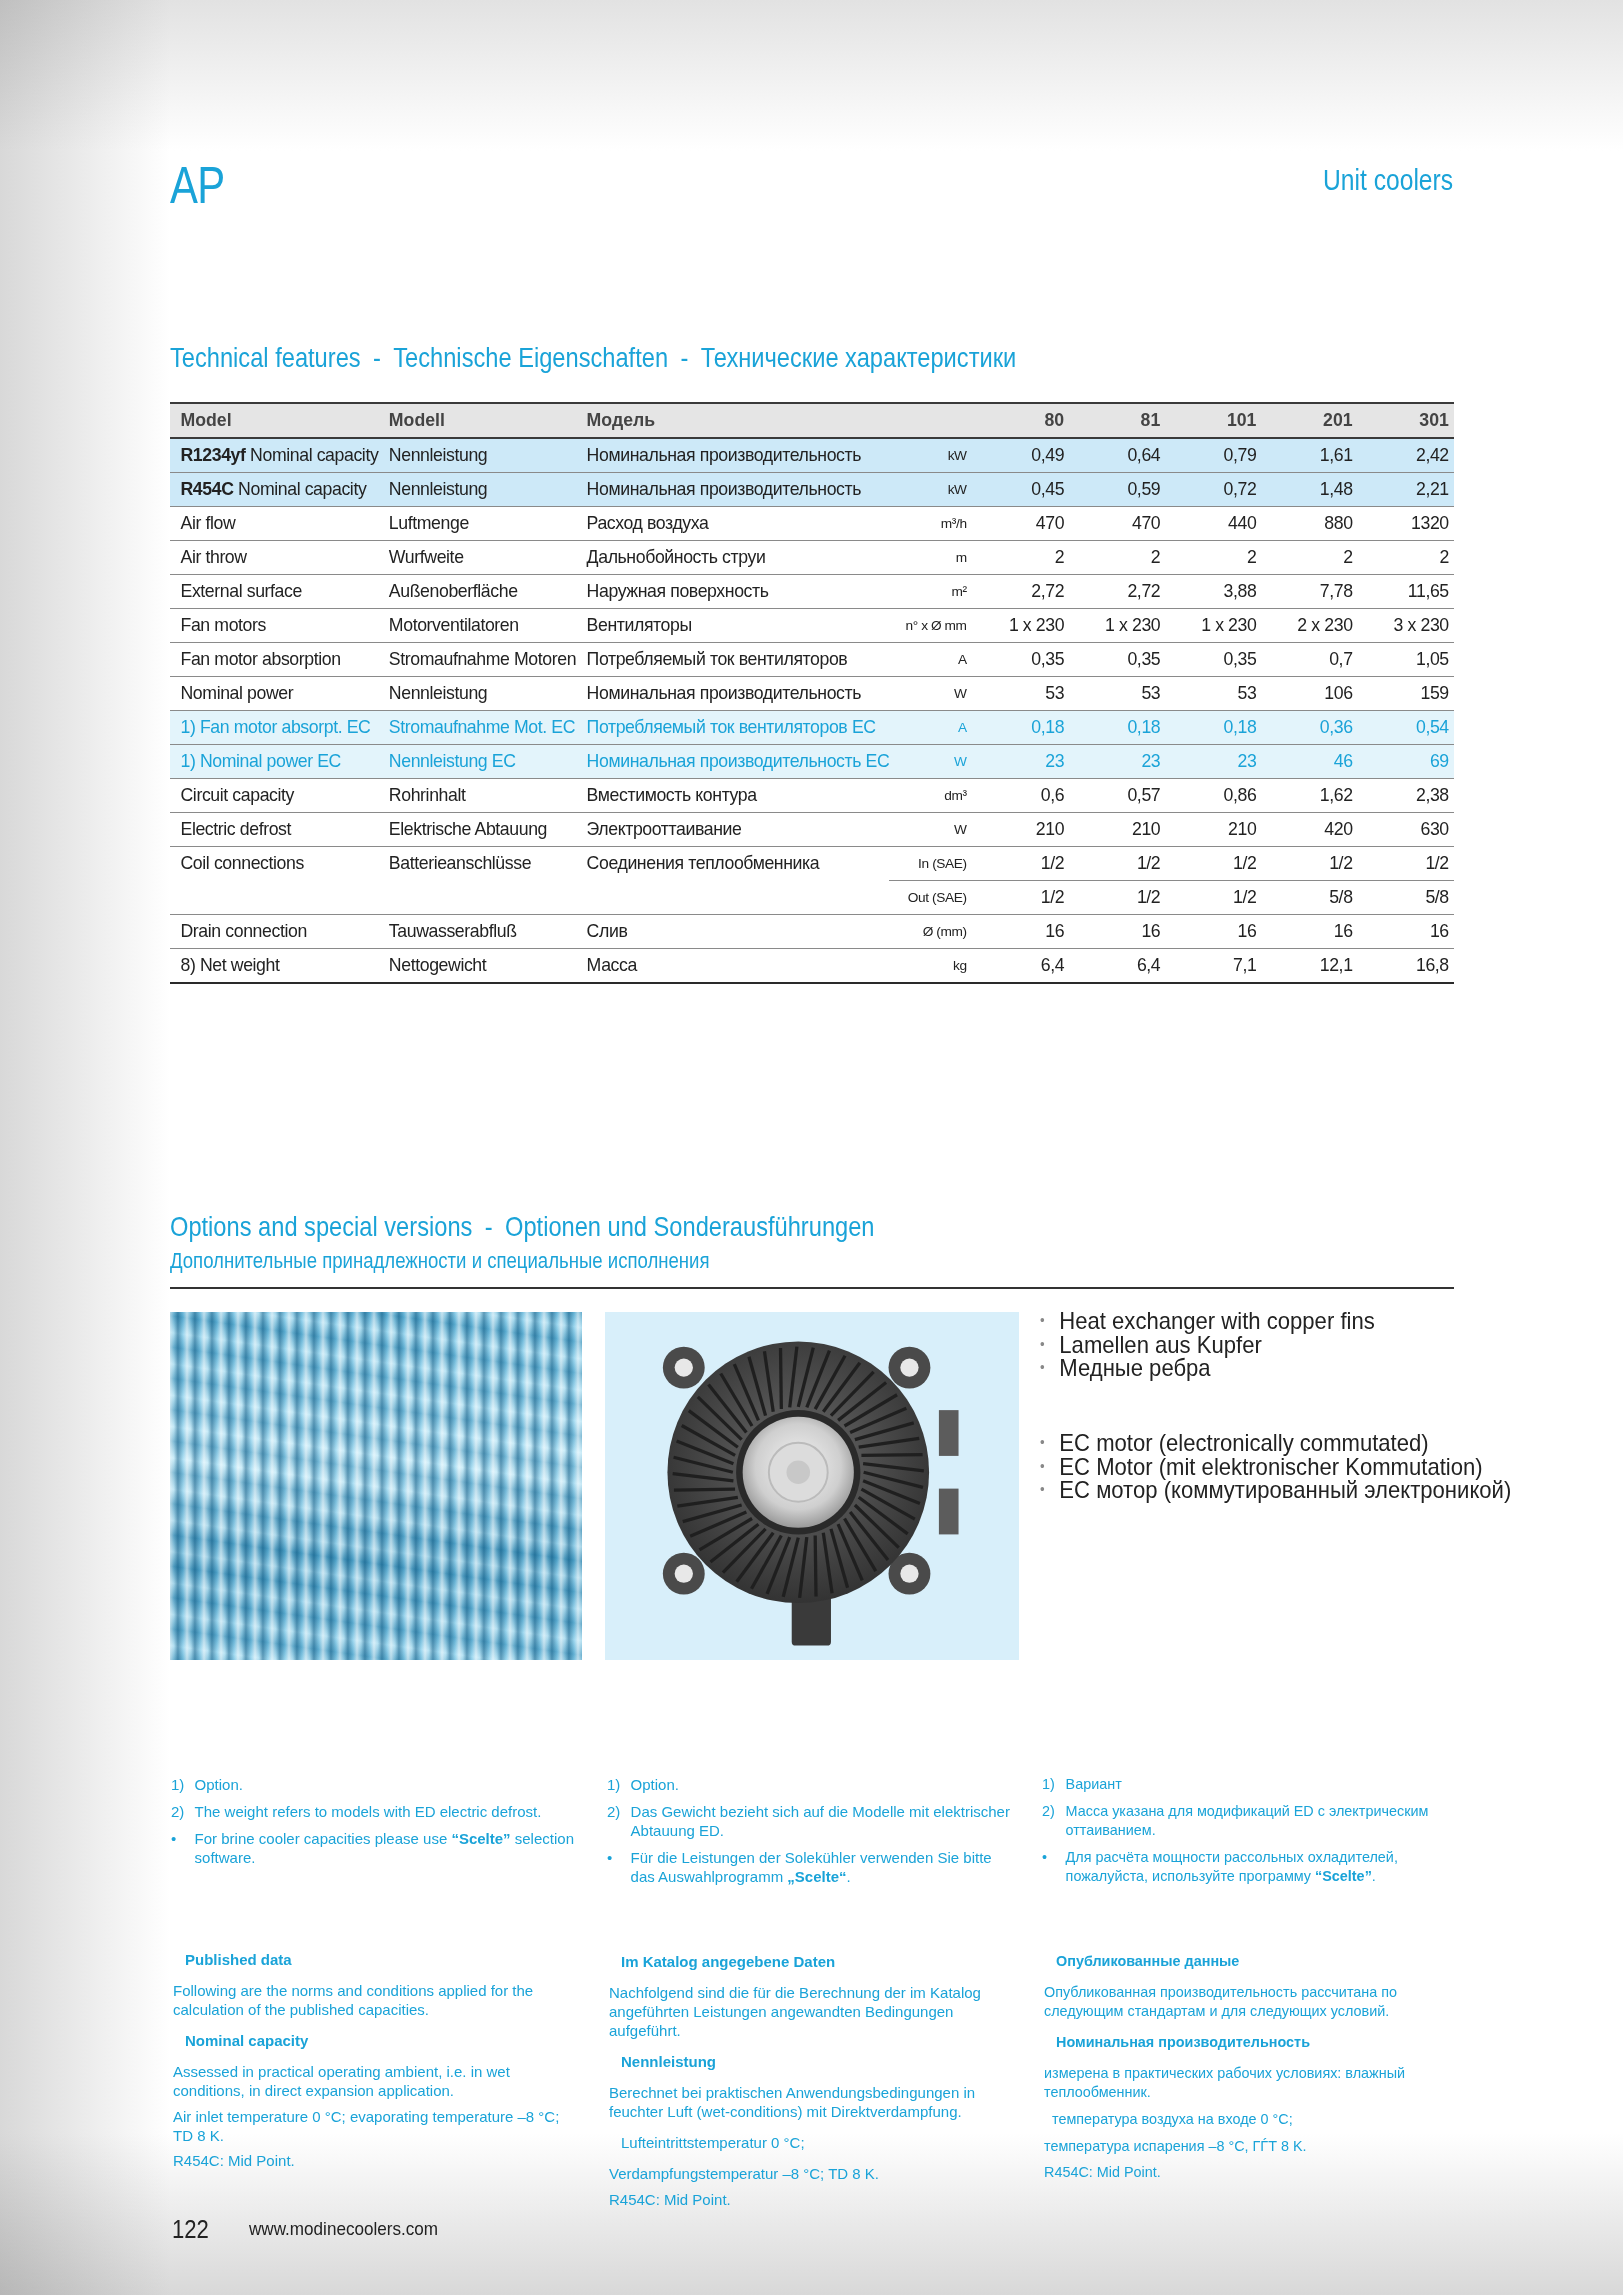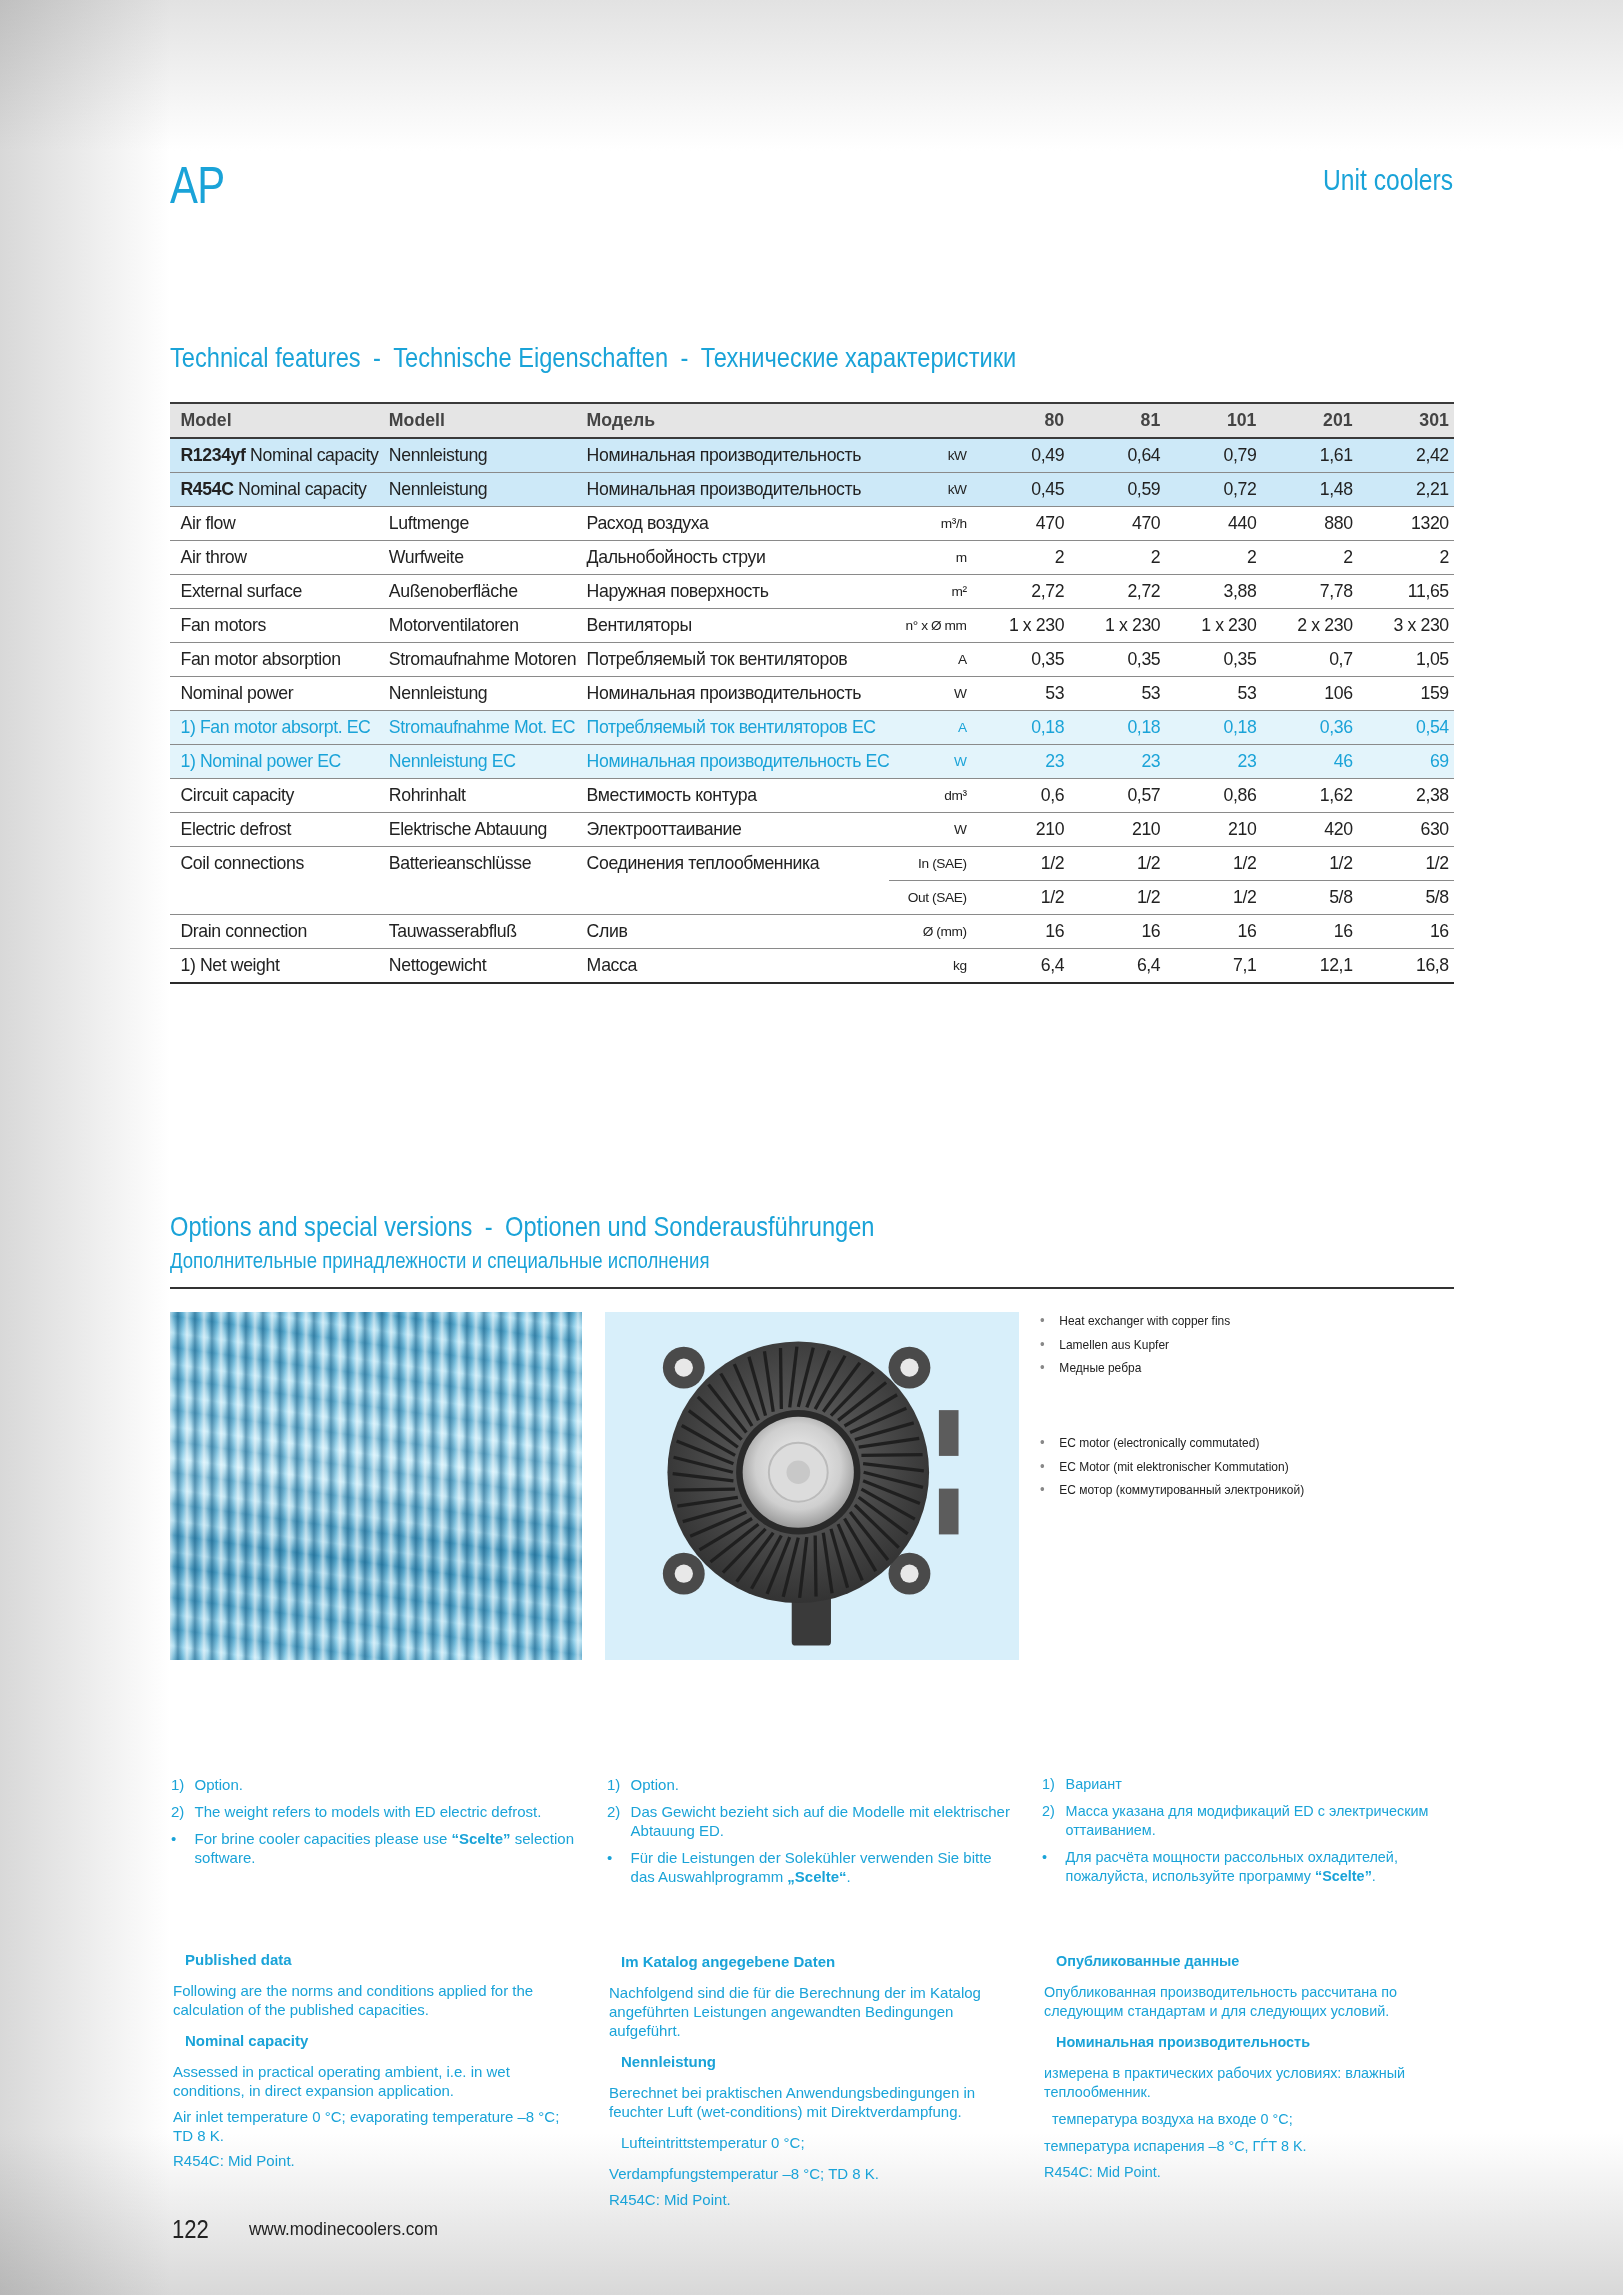--- a/index.html
+++ b/index.html
@@ -50,21 +50,21 @@
 
   .img-fins {
     left: 170px; top: 1312px; width: 412px; height: 348px;
     background:
       repeating-linear-gradient(90deg, rgba(255,255,255,0.55) 0px, rgba(255,255,255,0.1) 3.9px, rgba(20,90,130,0.5) 7.9px, rgba(120,200,235,0.3) 13px, rgba(255,255,255,0.55) 17px),
       repeating-linear-gradient(8deg, rgba(30,110,150,0.35) 0px, rgba(230,250,255,0.5) 14.4px, rgba(30,110,150,0.35) 31px),
       linear-gradient(180deg, #5fb7dc 0%, #a9def3 45%, #3f9ac4 70%, #7cc8e8 100%);
   }
   .img-motor { left: 605px; top: 1312px; width: 414px; height: 348px; background: #d8effa; overflow: hidden; }
 
-  .bullets { left: 1040px; font-size: 13px; line-height: 23.6px; color: #222; }
+  .bullets { left: 1040px; font-size: 24px; line-height: 23.6px; color: #222; }
   .bullets .li { position: relative; padding-left: 21px; white-space: nowrap; transform: scaleX(0.92); transform-origin: left; }
   .bullets .li::before { content: "•"; position: absolute; left: 0; top: 0; color: #888; font-size: 14.4px; }
   .b1 { top: 1309px; }
   .b2 { top: 1431px; }
 
   .fn { font-size: 15px; color: #1aa3d8; line-height: 19px; }
   .fn .row { position: relative; padding-left: 23.6px; margin-bottom: 7.9px; }
   .fn .row .k { position: absolute; left: 0; top: 0; }
   .fn b { font-weight: bold; }
   .fn-en { left: 171px; top: 1775px; width: 406px; }
@@ -278,21 +278,21 @@
         <td class="cond">Tauwasserabfluß</td>
         <td class="cond">Слив</td>
         <td class="unit cond">Ø (mm)</td>
         <td class="num cond">16</td>
         <td class="num cond">16</td>
         <td class="num cond">16</td>
         <td class="num cond">16</td>
         <td class="num cond">16</td>
       </tr>
       <tr class="last">
-        <td class="cond">1) Net weight</td>
+        <td class="cond">8) Net weight</td>
         <td class="cond">Nettogewicht</td>
         <td class="cond">Масса</td>
         <td class="unit cond">kg</td>
         <td class="num cond">6,4</td>
         <td class="num cond">6,4</td>
         <td class="num cond">7,1</td>
         <td class="num cond">12,1</td>
         <td class="num cond">16,8</td>
       </tr>
     </tbody>

